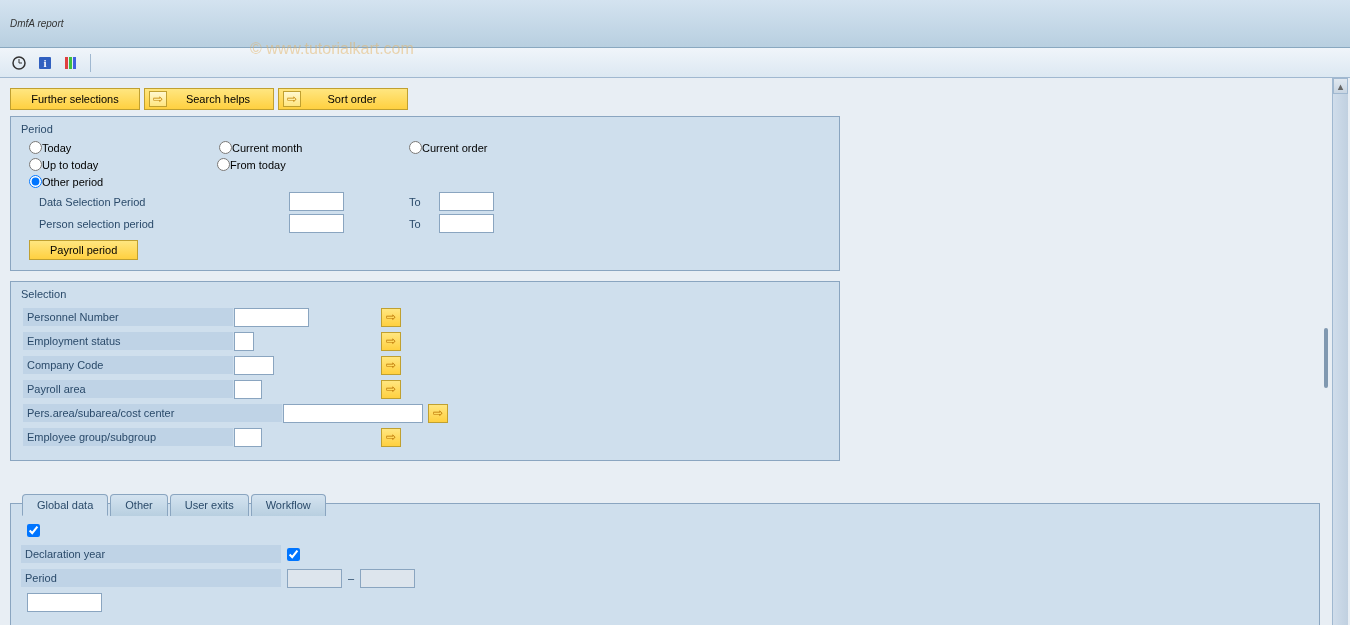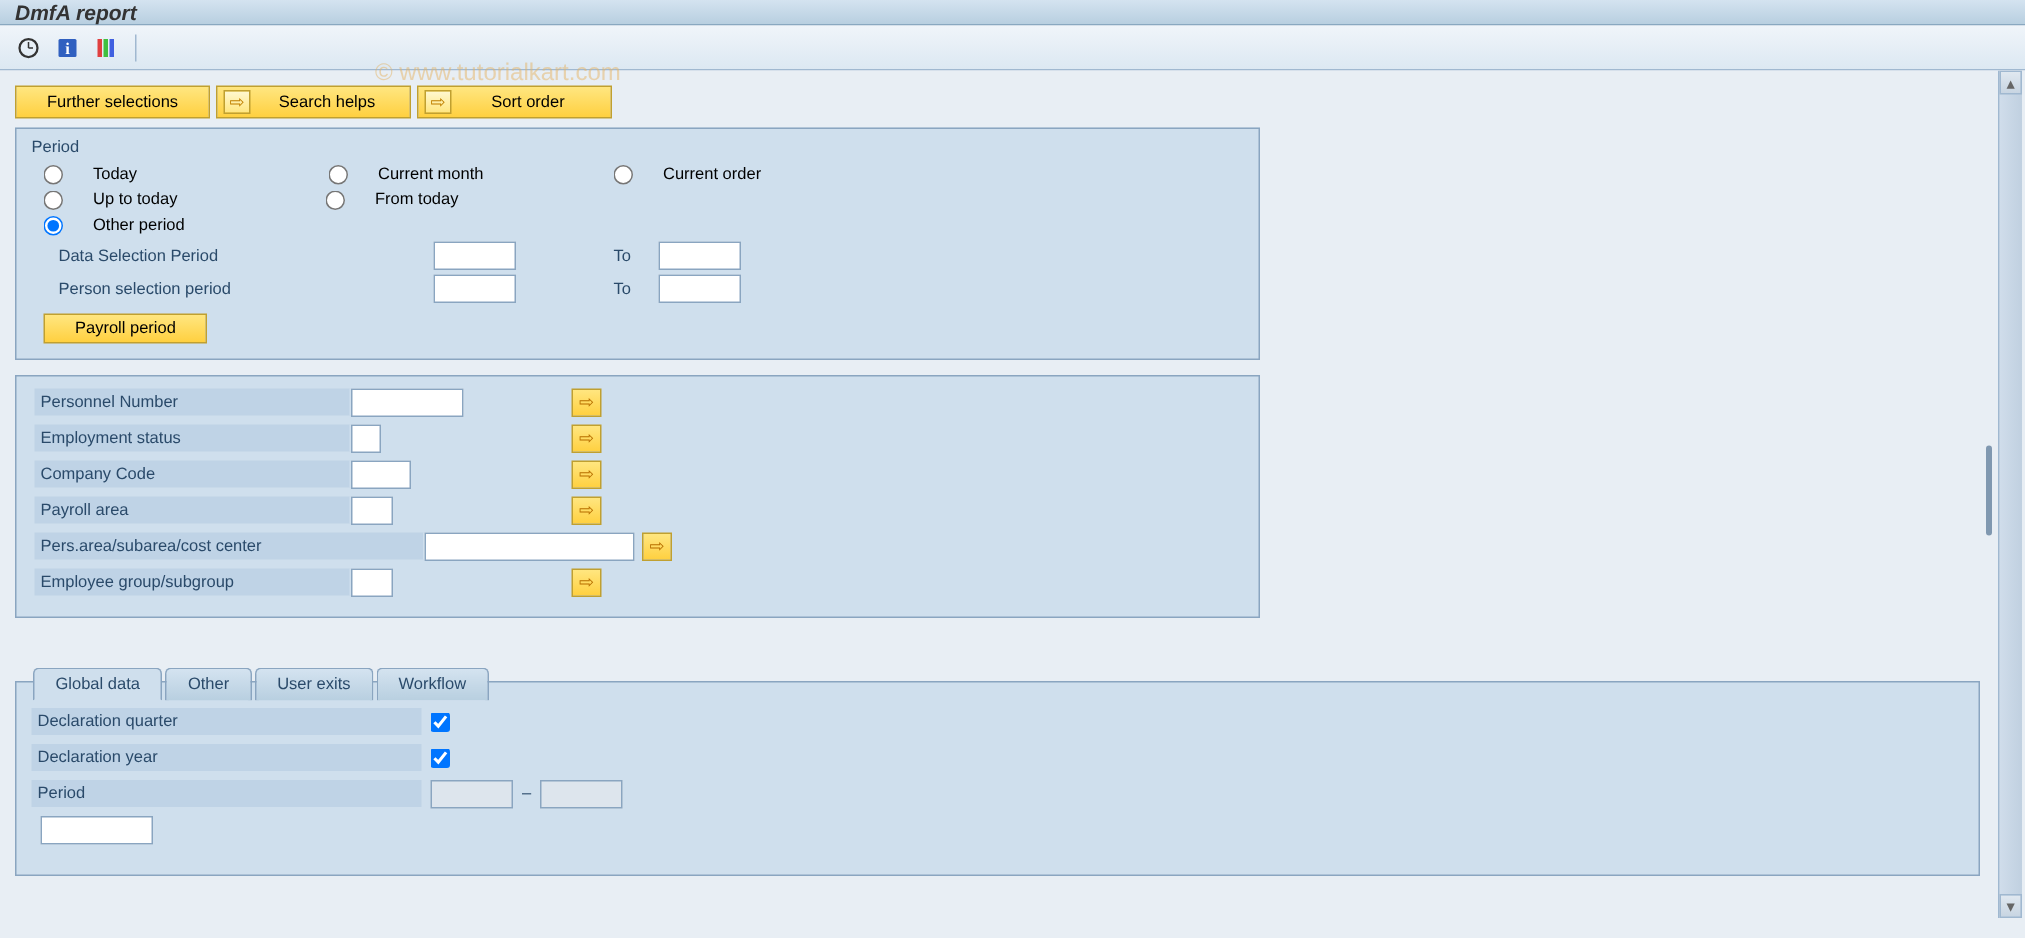--- a/index.html
+++ b/index.html
@@ -8,23 +8,23 @@
       font-size: 11px;
       background: #e8eef4;
       overflow: hidden;
       width: 1350px;
       height: 625px;
       position: relative;
     }
     .title-bar {
       background: linear-gradient(to bottom, #d4e3f0 0%, #b8cfe0 100%);
       border-bottom: 1px solid #89a8c0;
-      padding: 0 10px;
-      font-size: 14px;
-      font-weight: bold;
+      padding: 18px 10px;
+      font-size: 10px;
+      font-weight: normal;
       font-style: italic;
       color: #333;
     }
     .toolbar {
       background: linear-gradient(to bottom, #f0f5fa 0%, #dce8f2 100%);
       border-bottom: 1px solid #a0b8d0;
       padding: 6px 10px;
       display: flex;
       gap: 8px;
       align-items: center;
@@ -137,22 +137,22 @@
     }
     .radio-row {
       display: flex;
       gap: 80px;
       margin-bottom: 4px;
       padding-left: 8px;
     }
     .radio-row.second { gap: 78px; }
     .radio-opt {
       display: flex;
-      align-items: flex-start;
-      gap: 20px;
+      align-items: center;
+      gap: 0;
       min-width: 110px;
     }
     .radio-opt input { margin: 0; }
     .field-row {
       display: flex;
       align-items: center;
       margin-bottom: 3px;
       padding-left: 18px;
     }
     .field-label {
@@ -350,20 +350,21 @@
       <input class="text-input" style="width: 55px;">
       <span class="to-label">To</span>
       <input class="text-input" style="width: 55px;">
     </div>
     <button class="payroll-btn">
       <span>Payroll period</span>
     </button>
   </div>
 
   <div class="group-box">
+    <div class="group-title">Selection</div>
     <div class="sel-row">
       <span class="sel-label">Personnel Number</span>
       <input class="text-input" style="width: 75px;">
       <span class="sel-icon" style="margin-left:72px">⇨</span>
     </div>
     <div class="sel-row">
       <span class="sel-label">Employment status</span>
       <input class="text-input" style="width: 20px;">
       <span class="sel-icon" style="margin-left:127px">⇨</span>
     </div>
@@ -391,21 +392,20 @@
 
   <div class="tabs-container">
     <div class="tab-strip">
       <div class="tab active">Global data</div>
       <div class="tab">Other</div>
       <div class="tab">User exits</div>
       <div class="tab">Workflow</div>
     </div>
     <div class="tab-body">
       <div class="gd-row">
-        <span class="gd-label">Declaration quarter</span>
         <input type="checkbox" class="checkbox-input" checked="" style="">
       </div>
       <div class="gd-row">
         <span class="gd-label">Declaration year</span>
         <input type="checkbox" class="checkbox-input" checked="" style="">
       </div>
       <div class="gd-row">
         <span class="gd-label">Period</span>
         <input class="text-input" style="width: 55px; margin-left: 6px;" disabled="">
         <span class="dash">–</span>

